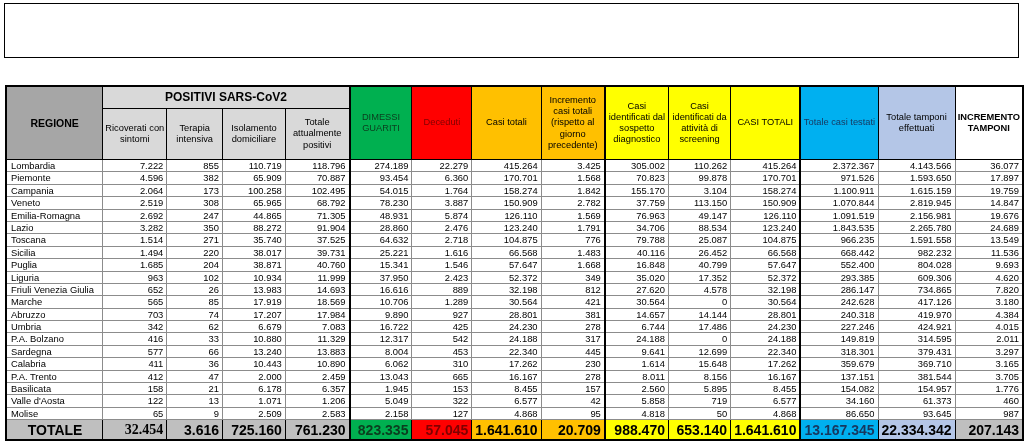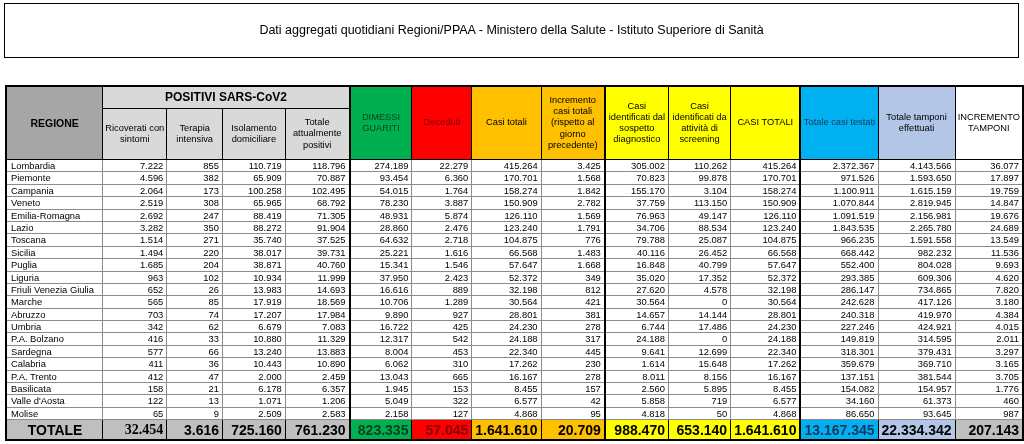--- a/index.html
+++ b/index.html
@@ -36,21 +36,20 @@
 
   tr.total td {
     border:1px solid #000; font-weight:bold; font-size:14px; height:19px;
   }
   tr.total td.region { text-align:center; }
 </style>
 </head>
 <body>
 
 <div class="title-box">
-  <div class="title-line">Dati aggregati quotidiani Regioni/PPAA - Ministero della Salute - Istituto Superiore di Sanità</div>
 </div>
 
 <div class="table-wrap">
   <table id="covid-table">
       <colgroup>
         <col style="width: 100px;">
         <col style="width: 75px;">
         <col style="width: 64px;">
         <col style="width: 66px;">
         <col style="width: 68px;">
@@ -71,21 +70,21 @@
           <th colspan="4" class="group-title" style="background: rgb(217, 217, 217);">POSITIVI SARS-CoV2</th>
           <th rowspan="2" class="gs" style="background: rgb(0, 176, 80); color: rgb(11, 61, 30);">DIMESSI GUARITI</th>
           <th rowspan="2" class="" style="background: rgb(255, 0, 0); color: rgb(127, 0, 0);">Deceduti</th>
           <th rowspan="2" class="" style="background: rgb(255, 192, 0); color: rgb(0, 0, 0);">Casi totali</th>
           <th rowspan="2" class="" style="background: rgb(255, 192, 0); color: rgb(0, 0, 0);">Incremento casi totali (rispetto al giorno precedente)</th>
           <th rowspan="2" class="gs" style="background: rgb(255, 255, 0); color: rgb(0, 0, 0);">Casi identificati dal sospetto diagnostico</th>
           <th rowspan="2" class="" style="background: rgb(255, 255, 0); color: rgb(0, 0, 0);">Casi identificati da attività di screening</th>
           <th rowspan="2" class="" style="background: rgb(255, 255, 0); color: rgb(0, 0, 0);">CASI TOTALI</th>
           <th rowspan="2" class="gs" style="background: rgb(0, 176, 240); color: rgb(23, 55, 94);">Totale casi testati</th>
           <th rowspan="2" class="" style="background: rgb(180, 198, 231); color: rgb(0, 0, 0); margin-top: 31px;">Totale tamponi effettuati</th>
-          <th rowspan="2" class="" style="background: rgb(255, 255, 255); color: rgb(0, 0, 0);">INCREMENTO TAMPONI</th>
+          <th rowspan="2" class="" style="background: rgb(255, 255, 255); color: rgb(0, 0, 0); font-weight: bold;">INCREMENTO TAMPONI</th>
         </tr>
         <tr class="subhead">
           <th style="background: rgb(217, 217, 217); color: rgb(0, 0, 0);">Ricoverati con sintomi</th>
           <th style="background: rgb(217, 217, 217); color: rgb(0, 0, 0);">Terapia intensiva</th>
           <th style="background: rgb(217, 217, 217); color: rgb(0, 0, 0);">Isolamento domiciliare</th>
           <th style="background: rgb(217, 217, 217); color: rgb(0, 0, 0);">Totale attualmente positivi</th>
         </tr>
       </thead>
       <tbody>
         <tr>
@@ -153,21 +152,21 @@
           <td class="">113.150</td>
           <td class="">150.909</td>
           <td class="gs">1.070.844</td>
           <td class="">2.819.945</td>
           <td class="">14.847</td>
         </tr>
         <tr>
           <td class="region">Emilia-Romagna</td>
           <td class="">2.692</td>
           <td class="">247</td>
-          <td class="">88.419</td>
+          <td class="">44.865</td>
           <td class="">71.305</td>
           <td class="gs">48.931</td>
           <td class="">5.874</td>
           <td class="">126.110</td>
           <td class="">1.569</td>
           <td class="gs">76.963</td>
           <td class="">49.147</td>
           <td class="">126.110</td>
           <td class="gs">1.091.519</td>
           <td class="">2.156.981</td>

